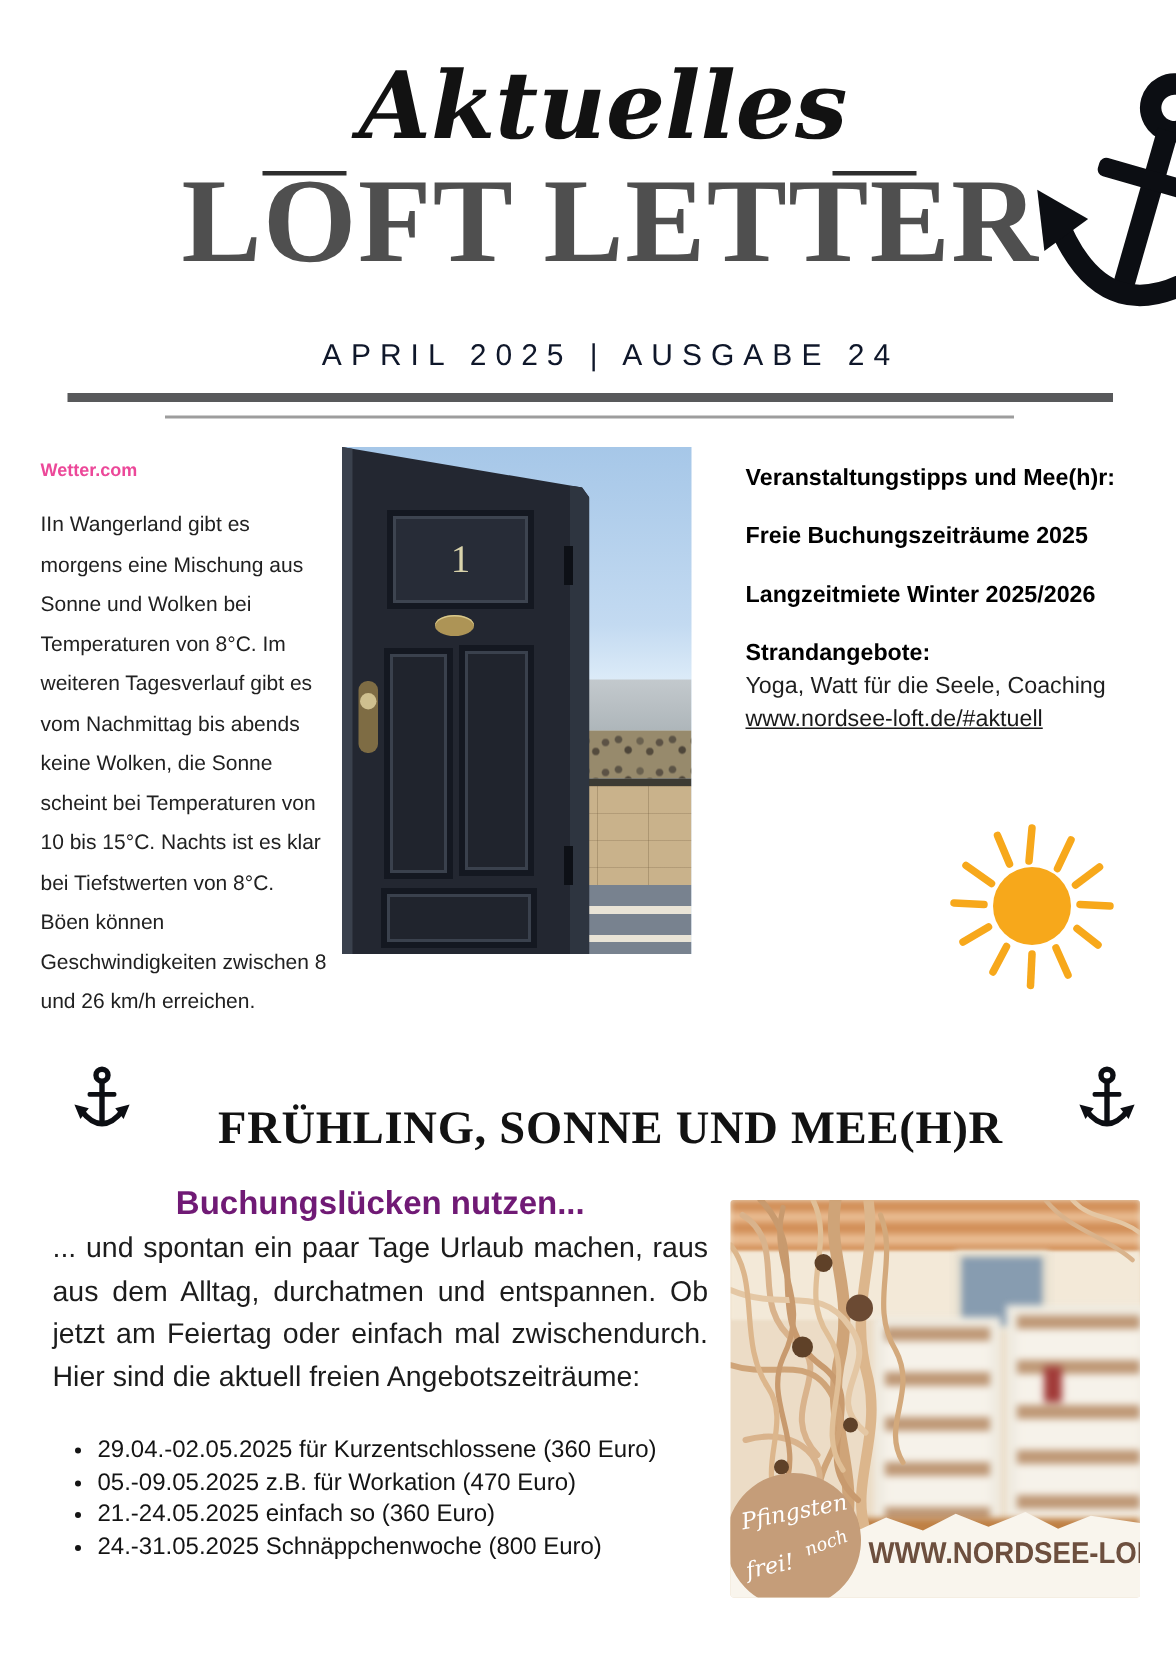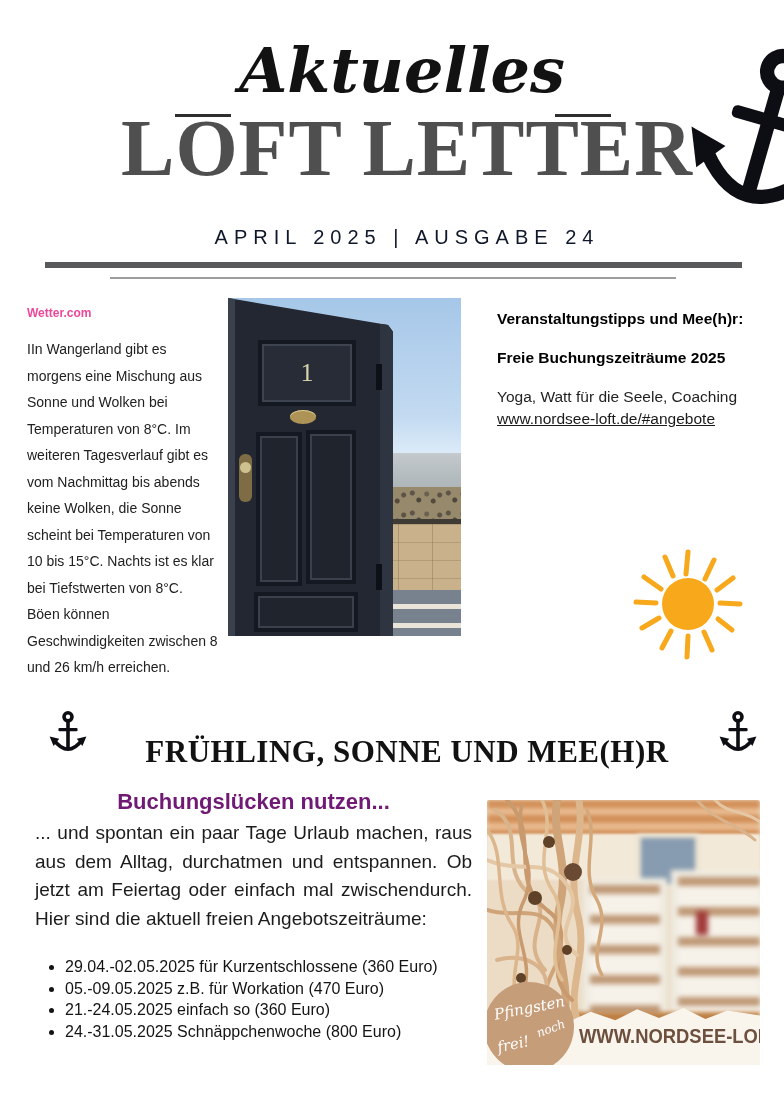--- a/index.html
+++ b/index.html
@@ -164,22 +164,26 @@
   </div>
 
   <div class="info">
     <div class="grp">
       <div class="hd">Veranstaltungstipps und Mee(h)r:</div>
     </div>
     <div class="grp">
       <div class="hd">Freie Buchungszeiträume 2025</div>
     </div>
     <div class="grp">
+      <div class="hd">Langzeitmiete Winter 2025/2026</div>
+    </div>
+    <div class="grp">
+      <div class="hd">Strandangebote:</div>
       <div>Yoga, Watt für die Seele, Coaching</div>
-      <a class="lk">www.nordsee-loft.de/#angebote</a>
+      <a class="lk">www.nordsee-loft.de/#aktuell</a>
     </div>
   </div>
 
   <div class="sun-wrap">
     <svg viewBox="0 0 112 112" aria-hidden="true">
       <g stroke="#F7A81B" stroke-width="5" stroke-linecap="round">
         <line x1="56" y1="4" x2="54" y2="26"></line>
         <line x1="82" y1="12" x2="73" y2="31"></line>
         <line x1="101" y1="30" x2="85" y2="42"></line>
         <line x1="108" y1="56" x2="88" y2="55"></line>

